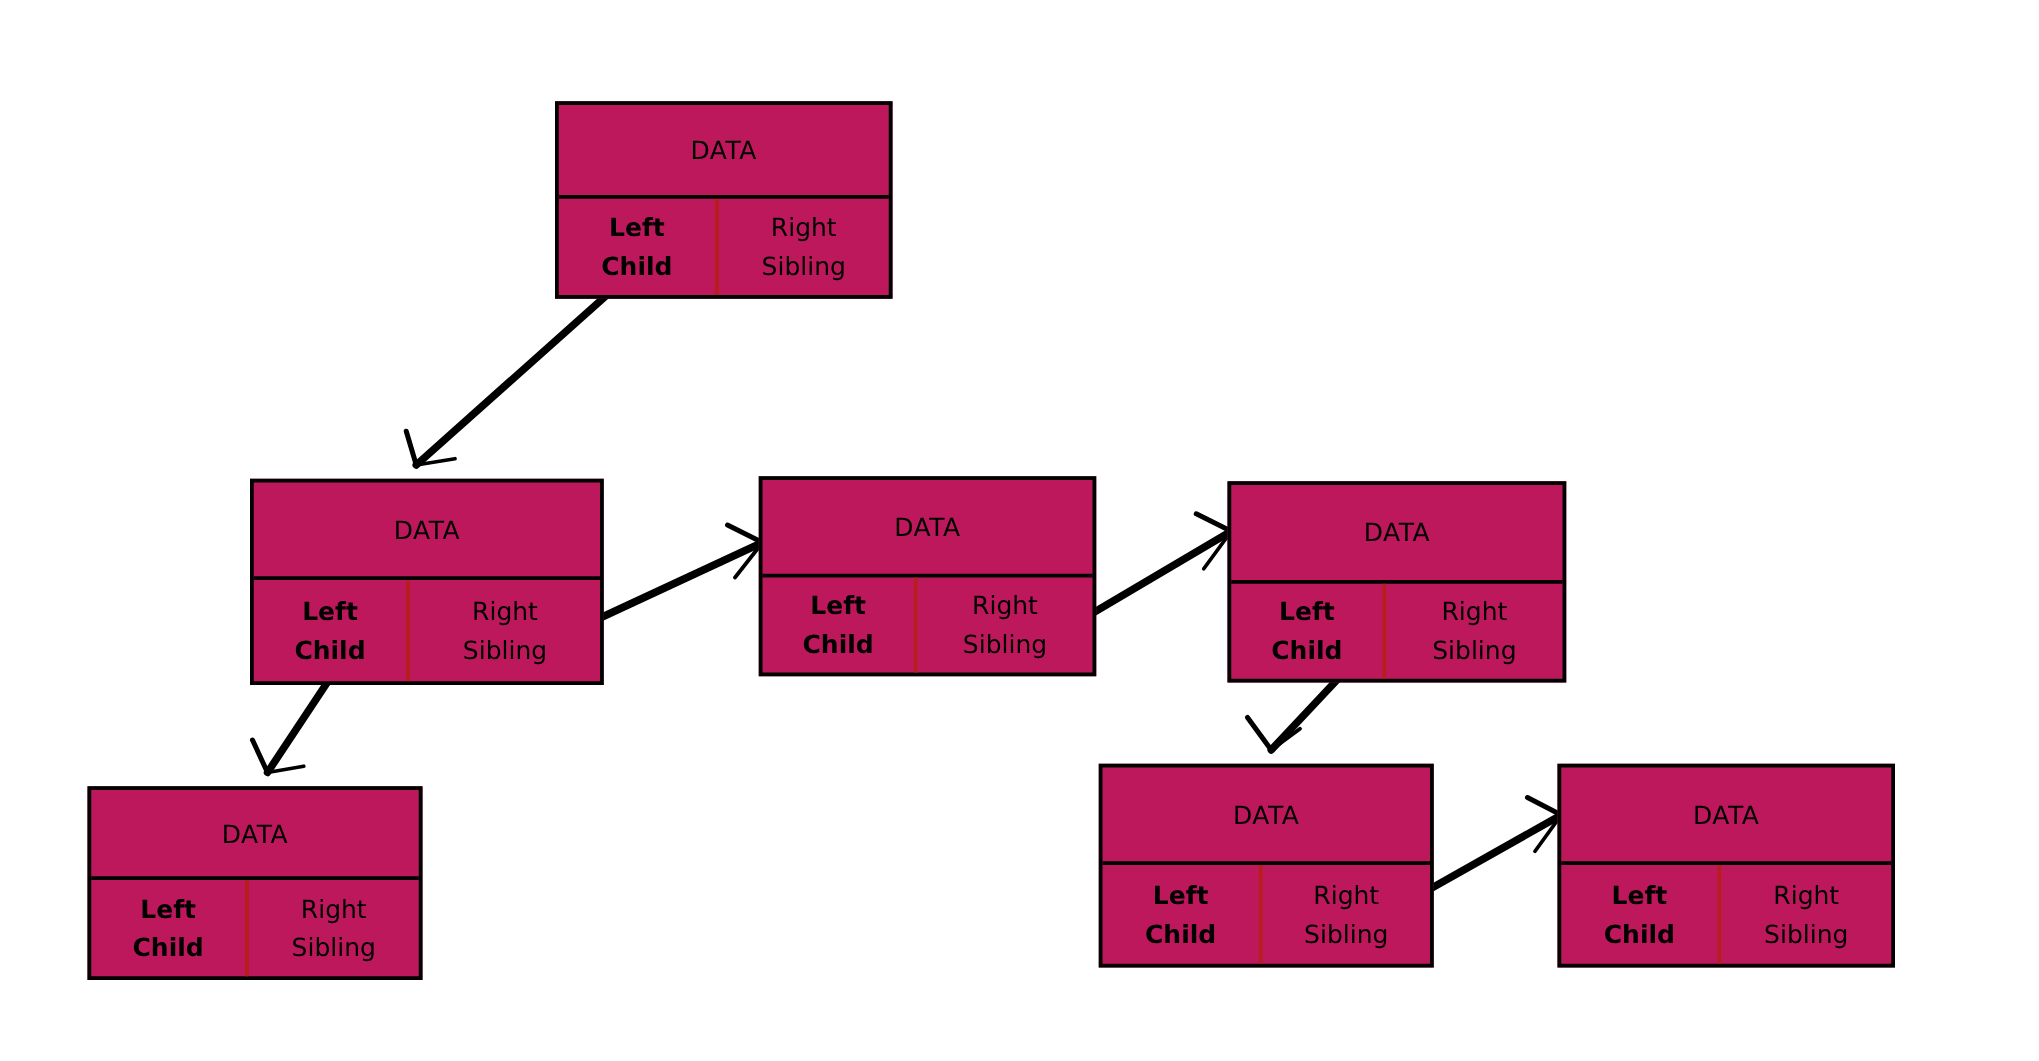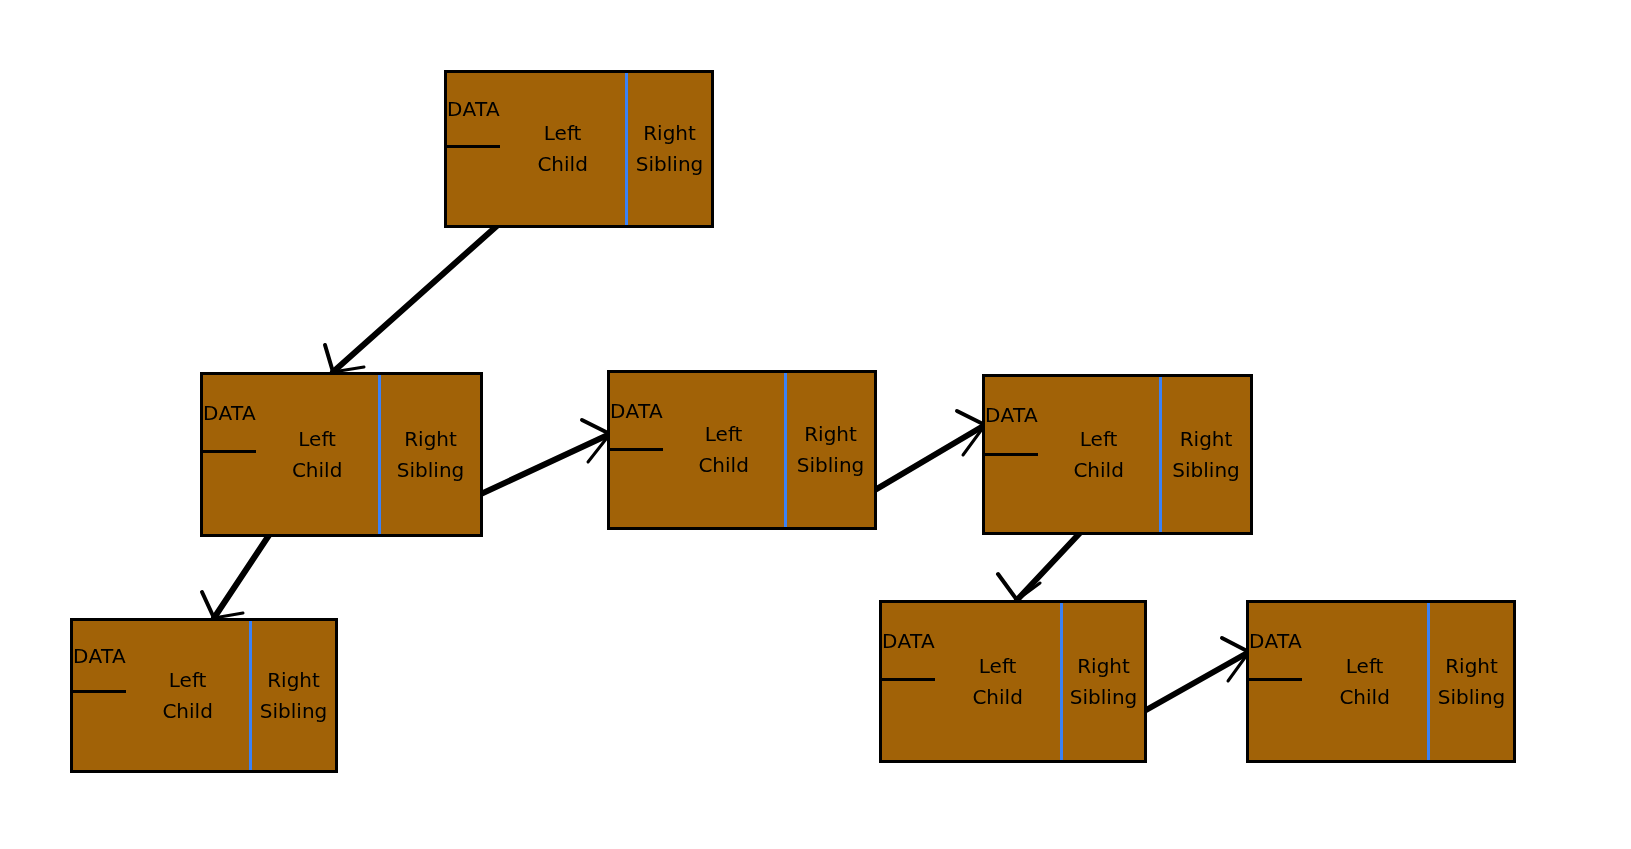--- a/index.html
+++ b/index.html
@@ -23,24 +23,25 @@
     left: 0;
     top: 0;
     width: 1631px;
     height: 849px;
     pointer-events: none;
   }
   .node {
     position: absolute;
     box-sizing: border-box;
     border: 3px solid #000000;
-    background: #a16207;
-    display: flex;
-    flex-direction: row;
+    background: #be185d;
+    display: flex;
+    flex-direction: column;
     z-index: 2;
+    margin-top: 11px;
   }
   .node-data {
     box-sizing: border-box;
     border-bottom: 3px solid #000000;
     display: flex;
     align-items: center;
     justify-content: center;
     color: #000000;
     font-size: 20px;
     letter-spacing: 0.4px;
@@ -55,21 +56,22 @@
     display: flex;
     flex-direction: column;
     align-items: center;
     justify-content: center;
     color: #000000;
     font-size: 20px;
     line-height: 1.55;
     text-align: center;
   }
   .ptr-cell.left {
-    border-right: 3px solid #3b82f6;
+    border-right: 3px solid #b91c1c;
+    font-weight: bold;
   }
   .ptr-line {
     display: block;
     white-space: nowrap;
   }
 </style>
 </head>
 <body>
 
 <div id="canvas">

